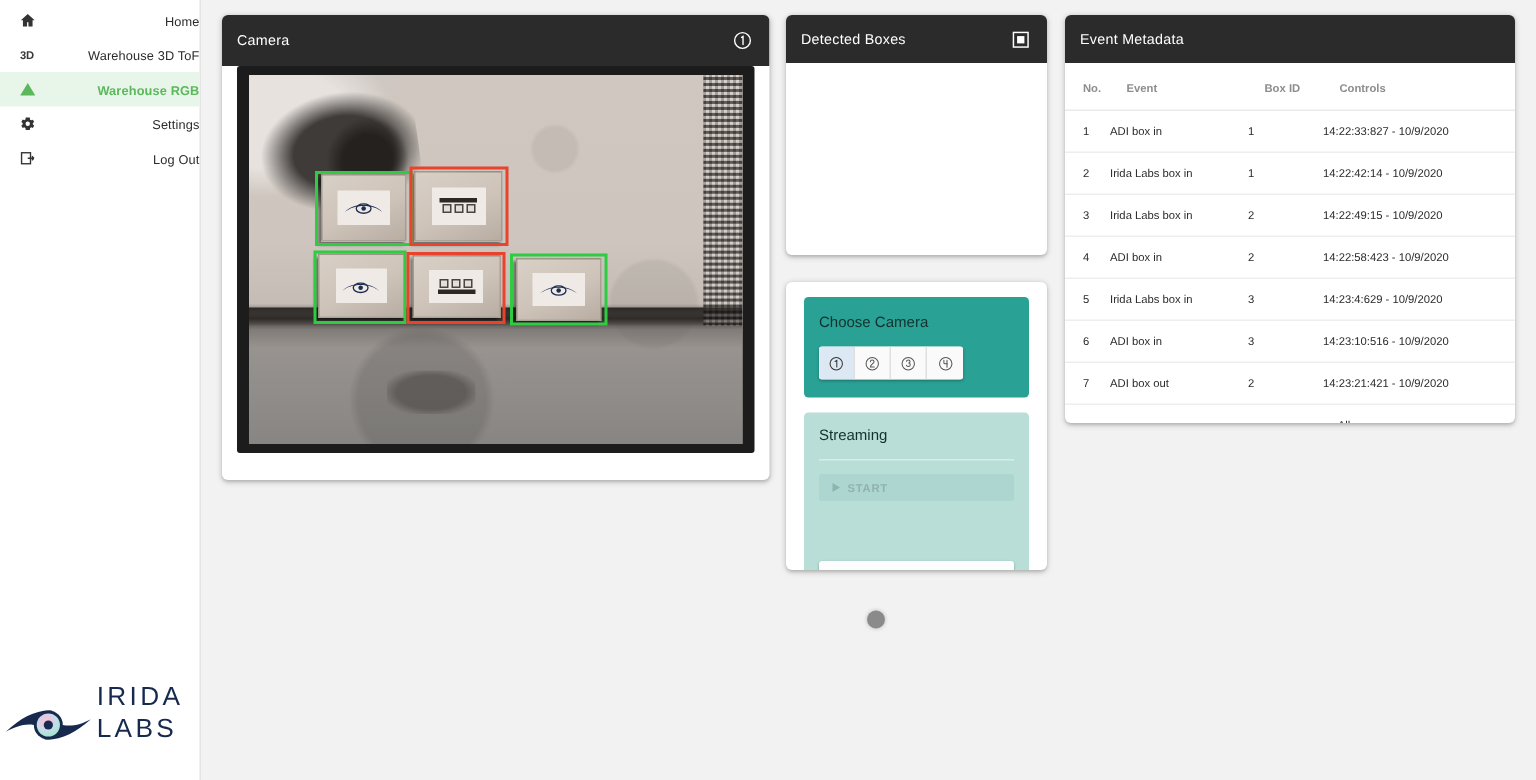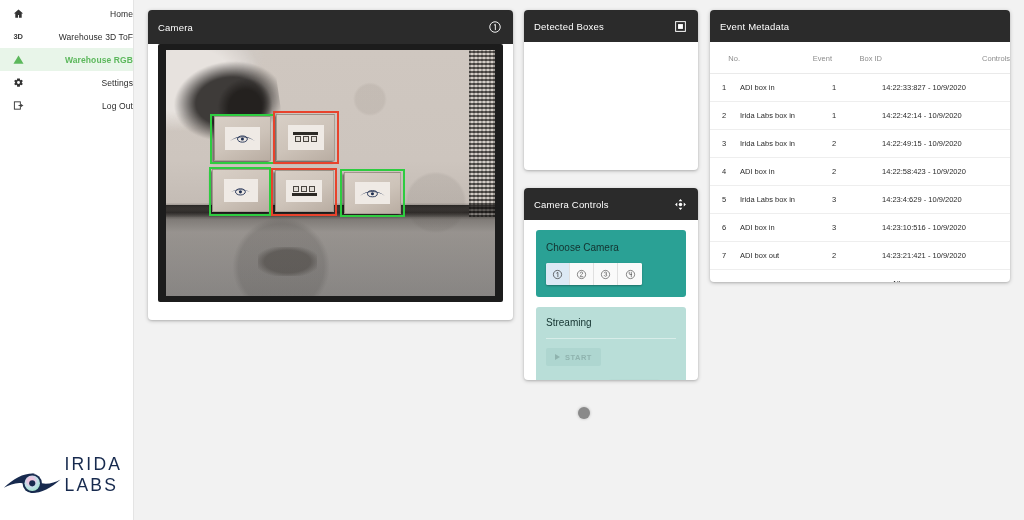--- a/index.html
+++ b/index.html
@@ -226,21 +226,21 @@
   .cam-btn:last-child { border-right: none; }
   .cam-btn.selected { background: #dce9f5; }
   .cam-btn svg { display: block; }
   .streaming {
     background: #b9ded8;
     border-radius: 3px;
     margin-top: 10px;
     padding: 10px 10px 9px 10px;
   }
   .streaming-title { font-size: 10px; color: #13322f; margin-bottom: 10px; }
-  .stream-btns { display: flex; gap: 8px; border-top: 1px solid rgba(255,255,255,0.45); padding-top: 9px; }
+  .stream-btns { display: flex; gap: 8px; border-top: 1px solid rgba(255,255,255,0.45); padding-top: 9px; flex-direction: column; }
   .btn {
     display: inline-flex; align-items: center; gap: 5px;
     height: 18px; padding: 0 9px;
     border-radius: 2px;
     font-size: 7.5px; font-weight: 700; letter-spacing: 0.5px;
     cursor: pointer;
   }
   .btn.start { background: #aed6d0; color: #8fb3ae; }
   .btn.stop { background: #fdfdfd; color: #222; box-shadow: 0 1px 2px rgba(0,0,0,0.28); margin-top: 32px; }
   .ic-play { width:0; height:0; border-left:5px solid currentColor; border-top:3px solid transparent; border-bottom:3px solid transparent; }
@@ -252,22 +252,22 @@
     width: 12px; height: 12px; border-radius: 50%;
     background: #8a8a8a;
     box-shadow: 0 0 3px rgba(0,0,0,0.25);
     cursor: grab;
   }
 
   
   #events-panel { left: 710px; top: 10px; width: 300px; height: 272px; }
   table.events { width: 100%; border-collapse: collapse; }
   table.events th {
-    text-align: right;
-    font-size: 7.5px; font-weight: 400; color: #8d8d8d;
+    text-align: left;
+    font-size: 7.5px; font-weight: 700; color: #8d8d8d;
     padding: 12px 0 10px 11px;
     border-bottom: 1px solid #eaeaea;
   }
   table.events td {
     font-size: 7.5px; color: #2b2b2b;
     padding: 9px 0;
     border-bottom: 1px solid #eeeeee;
   }
   table.events tr:last-child td { border-bottom: 1px solid #eeeeee; }
   .col-no { width: 30px; padding-left: 12px !important; }
@@ -452,29 +452,20 @@
       <span class="panel-head-icon">
         <svg width="13" height="13" viewBox="0 0 24 24" fill="none" stroke="currentColor" stroke-width="1.8">
           <rect x="3" y="3" width="18" height="18"></rect>
             <rect x="7.5" y="7.5" width="9" height="9" fill="currentColor" stroke="none"></rect>
         </svg>
       </span>
     </div>
   </section>
 
   <section class="panel" id="controls-panel">
-    <div class="panel-head">
-      <span class="panel-title">Camera Controls</span>
-      <span class="panel-head-icon">
-        <svg width="13" height="13" viewBox="0 0 24 24" fill="currentColor">
-          <path d="M12 2 8.5 6h7zM12 22 8.5 18h7zM2 12l4-3.5v7zM22 12l-4-3.5v7z"></path>
-          <circle cx="12" cy="12" r="3.2"></circle>
-        </svg>
-      </span>
-    </div>
     <div class="controls-body">
 
       <div class="choose-camera">
         <div class="choose-title">Choose Camera</div>
         <div class="cam-btn-group">
           <div class="cam-btn selected">
             <svg width="11" height="11" viewBox="0 0 24 24" fill="none" stroke="#333" stroke-width="1.5">
                 <circle cx="12" cy="12" r="9"></circle>
                 <path d="M10.3 8.8 12.8 7.3V16.8" stroke-linecap="round"></path>
               </svg>

